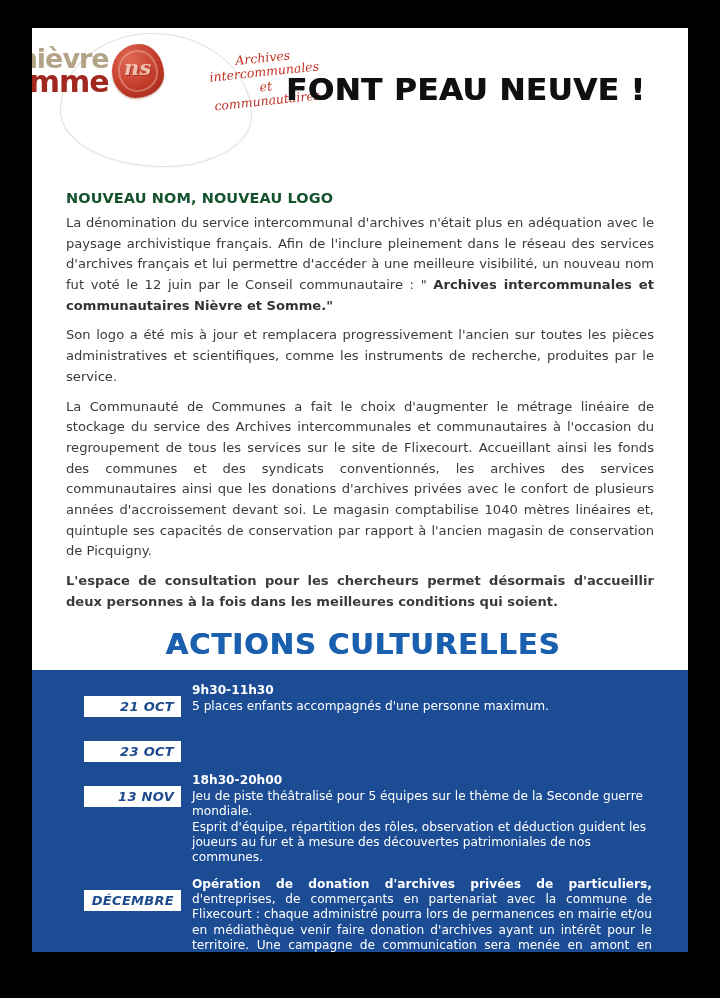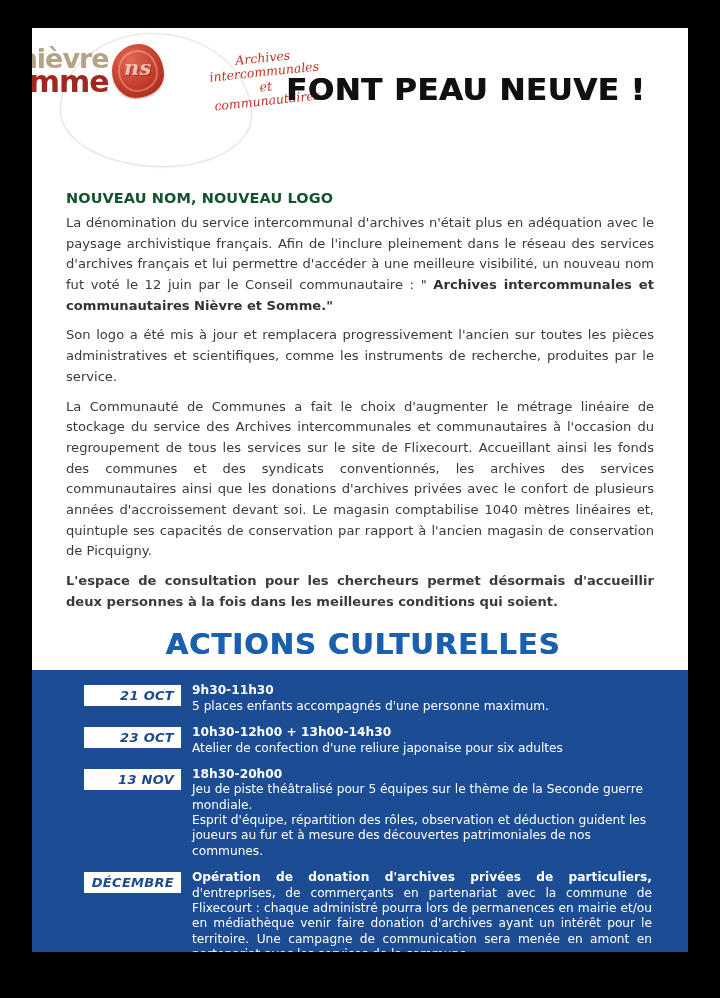--- a/index.html
+++ b/index.html
@@ -85,21 +85,21 @@
     text-shadow: 0.6px 0 0 #1a60ae;
     padding-left: 6px;
   }
   .band { background: #1b4c94; padding: 13px 0 0; flex: 0 0 auto; }
   .event { display: flex; padding: 0 36px 0 52px; margin-bottom: 11px; }
   .event-date { flex: 0 0 97px; margin-right: 11px; }
   .date-badge {
     background: #fff; color: #1c4a8c;
     font-weight: bold; font-style: italic; font-size: 13px;
     text-align: right; padding: 3px 7px 3px 4px;
-    margin-top: 2px; letter-spacing: 0.3px;
+    margin-top: 13px; letter-spacing: 0.3px;
   }
   .event-body { flex: 1; color: #fff; font-size: 12.2px; line-height: 1.26; }
   .event-time { font-weight: bold; }
   .justify { text-align: justify; }
 </style>
 </head>
 <body>
 
 <div class="page">
 
@@ -145,24 +145,20 @@
       <div class="event-body">
         <div class="event-time">9h30-11h30</div>
         <div>5 places enfants accompagnés d'une personne maximum.</div>
       </div>
     </div>
 
     <div class="event">
       <div class="event-date">
         <div class="date-badge">23 OCT</div>
       </div>
-      <div class="event-body">
-        <div class="event-time">10h30-12h00 + 13h00-14h30</div>
-        <div>Atelier de confection d'une reliure japonaise pour six adultes</div>
-      </div>
     </div>
 
     <div class="event">
       <div class="event-date">
         <div class="date-badge">13 NOV</div>
       </div>
       <div class="event-body">
         <div class="event-time">18h30-20h00</div>
         <div>Jeu de piste théâtralisé pour 5 équipes sur le thème de la Seconde guerre mondiale.</div>
         <div>Esprit d'équipe, répartition des rôles, observation et déduction guident les joueurs au fur et à mesure des découvertes patrimoniales de nos communes.</div>

